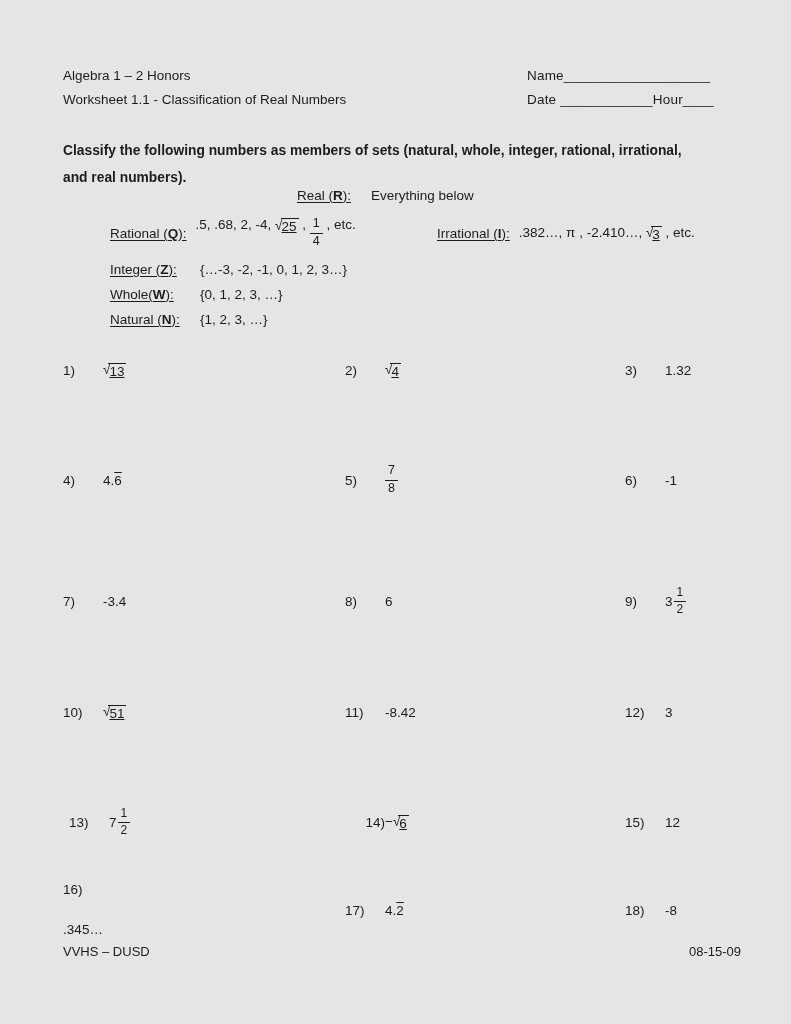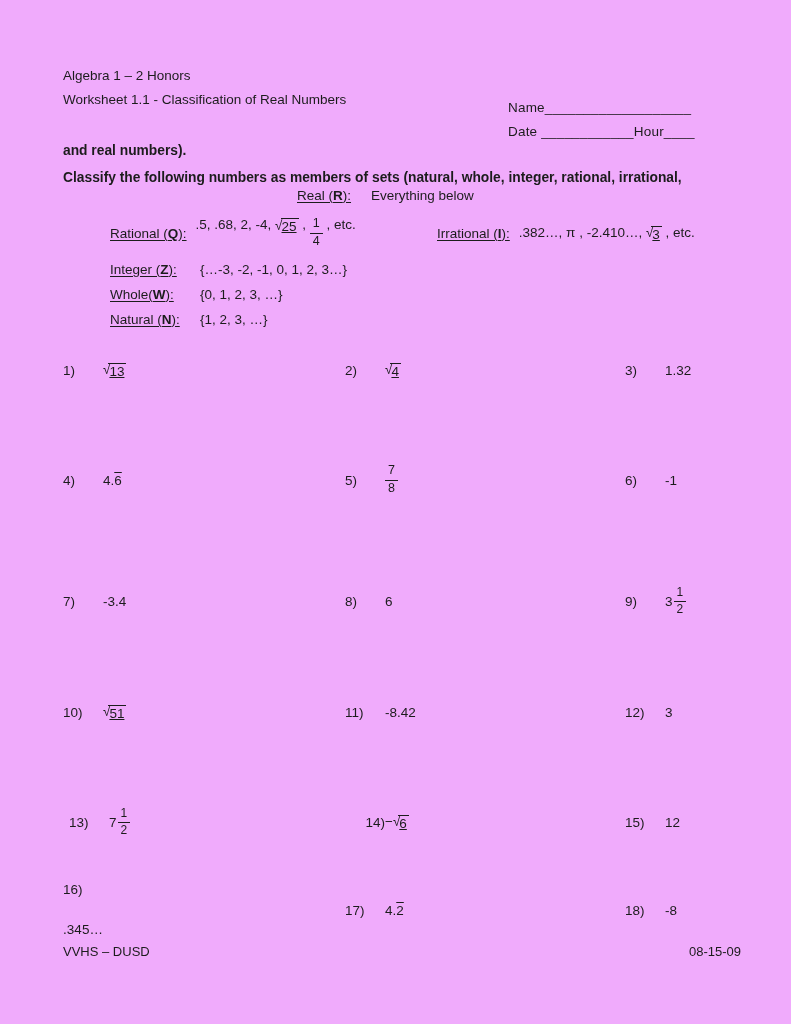--- a/index.html
+++ b/index.html
@@ -1,21 +1,21 @@
 <!DOCTYPE html>
 <html><head>
 <meta charset="utf-8">
 <style>
   html,body{margin:0;padding:0;background:#ffffff;}
   .page{
-    position:relative;width:791px;height:1024px;background:#f0abfc;overflow:hidden;
+    position:relative;width:791px;height:1024px;background:#e5e5e5;overflow:hidden;
     font-family:"Liberation Sans","DejaVu Sans",sans-serif;color:#1c1c1c;font-size:13.5px;
   }
   .hdr-left{position:absolute;left:63px;top:64px;line-height:24px;white-space:nowrap;}
-  .hdr-right{position:absolute;left:508px;top:64px;line-height:24px;white-space:nowrap;letter-spacing:0.2px;margin-top:32px;}
+  .hdr-right{position:absolute;left:527px;top:64px;line-height:24px;white-space:nowrap;letter-spacing:0.2px;}
   .instructions{position:absolute;left:63px;top:137px;font-weight:bold;font-size:13.8px;line-height:27px;white-space:nowrap;}
   .keyline{position:absolute;display:flex;align-items:center;white-space:nowrap;}
   .setlabel{text-decoration:underline;text-underline-offset:2px;margin-right:9px;}
   .setlabel b{font-weight:bold;}
   .kl-real{left:297px;top:184px;height:22px;}
   .kl-real .setlabel{margin-right:20px;}
   .kl-rational{left:110px;top:214px;height:38px;}
   .kl-irrational{left:437px;top:214px;height:38px;}
   .kl-integer{left:110px;top:258px;height:22px;}
   .kl-whole{left:110px;top:283px;height:22px;}
@@ -48,22 +48,22 @@
     <div>Algebra 1 – 2 Honors</div>
     <div>Worksheet 1.1 - Classification of Real Numbers</div>
   </div>
 
   <div class="hdr-right">
     <div>Name___________________</div>
     <div>Date ____________Hour____</div>
   </div>
 
   <div class="instructions">
+    <div>Classify the following numbers as members of sets (natural, whole, integer, rational, irrational,</div>
     <div>and real numbers).</div>
-    <div>Classify the following numbers as members of sets (natural, whole, integer, rational, irrational,</div>
   </div>
 
   <div class="keyline kl-real">
     <span class="setlabel"><span>Real (</span><b>R</b><span>):</span></span>
     <span>Everything below</span>
   </div>
 
   <div class="keyline kl-rational">
     <span class="setlabel"><span>Rational (</span><b>Q</b><span>):</span></span>
     <span class="examples">

